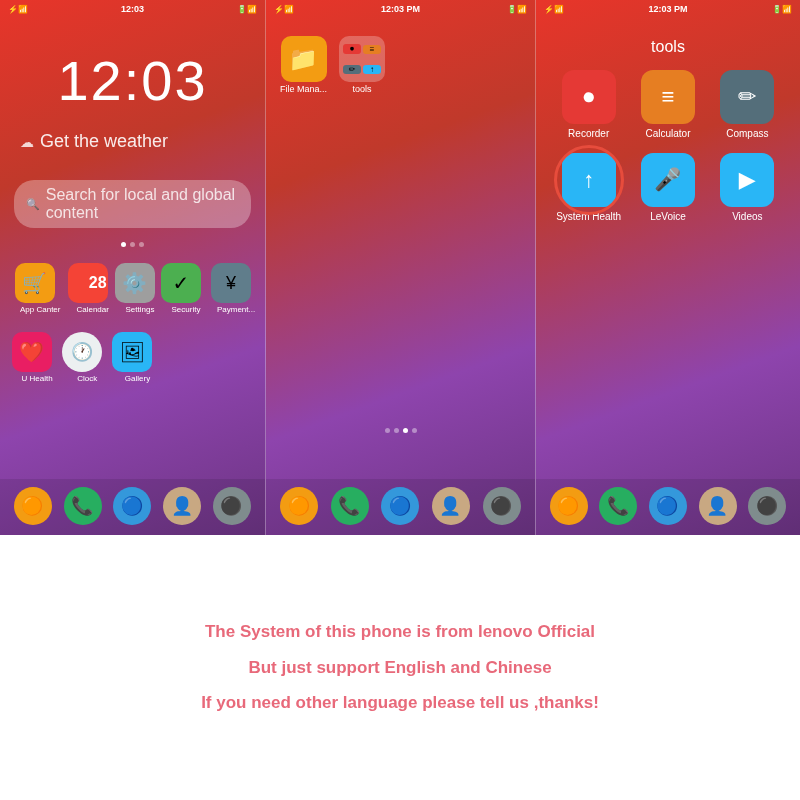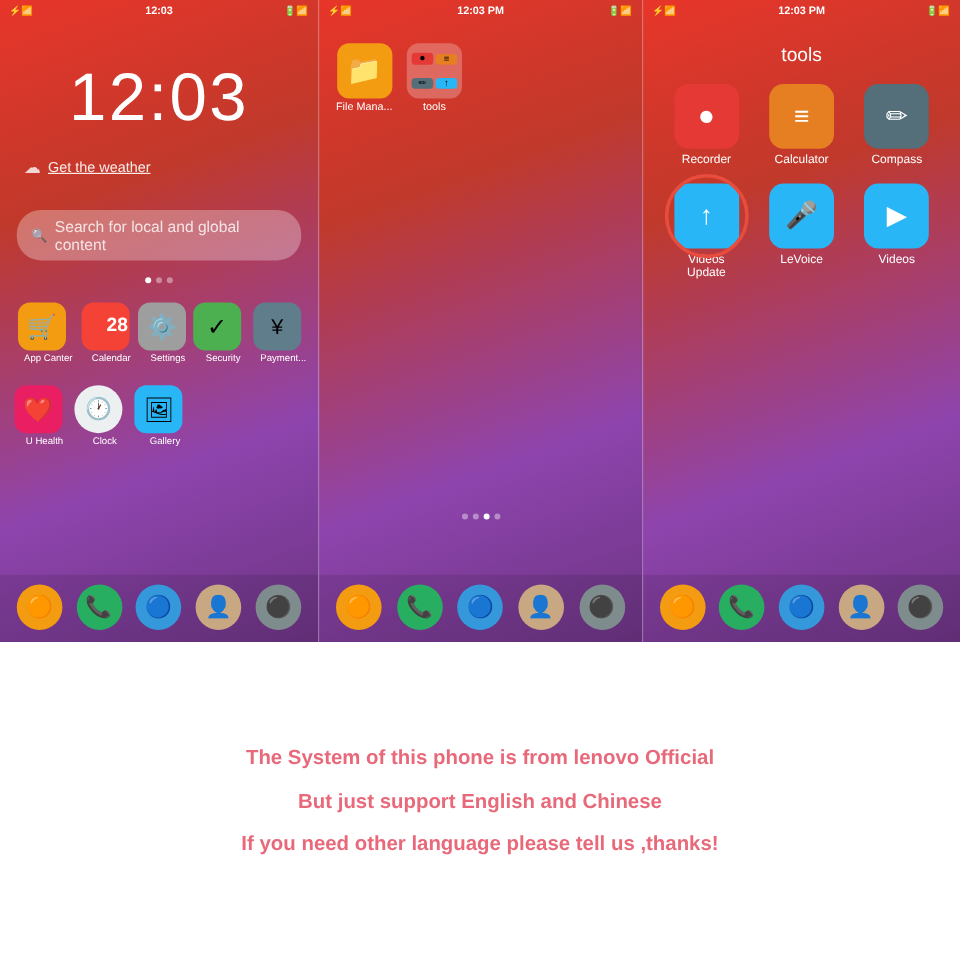--- a/index.html
+++ b/index.html
@@ -93,42 +93,41 @@
       gap: 6px;
     }
 
     .weather-icon {
       font-size: 14px;
       color: rgba(255,255,255,0.8);
     }
 
     .weather-text {
       color: rgba(255,255,255,0.9);
-      font-size: 12px;
-      text-decoration: underline;
+      font-size: 18px;
     }
 
     .search-bar {
       margin: 20px 14px 10px;
       background: rgba(255,255,255,0.3);
       border-radius: 20px;
       padding: 6px 12px;
       display: flex;
       align-items: center;
       gap: 6px;
     }
 
     .search-bar-icon {
       color: rgba(255,255,255,0.8);
       font-size: 11px;
     }
 
     .search-bar-text {
       color: rgba(255,255,255,0.8);
-      font-size: 13px;
+      font-size: 16px;
     }
 
     
     .app-grid {
       display: grid;
       grid-template-columns: repeat(5, 1fr);
       gap: 6px;
       padding: 8px 10px;
       margin-top: 4px;
     }
@@ -441,21 +440,21 @@
         <div class="tool-label">Calculator</div>
       </div>
 
       <div class="tool-item">
         <div class="tool-icon" style="background:#546e7a;">✏</div>
         <div class="tool-label">Compass</div>
       </div>
 
       <div class="tool-item" style="position:relative;">
         <div class="tool-icon" style="background:#29b6f6;">↑</div>
-        <div class="tool-label">Videos Update</div>
+        <div class="tool-label">System Health</div>
 
         <div style="position:absolute; top:-8px; left:50%; transform:translateX(-50%); width:70px; height:70px; border:3px solid #e74c3c; border-radius:50%; pointer-events:none;"></div>
       </div>
 
       <div class="tool-item">
         <div class="tool-icon" style="background:#29b6f6;">🎤</div>
         <div class="tool-label">LeVoice</div>
       </div>
 
       <div class="tool-item">

